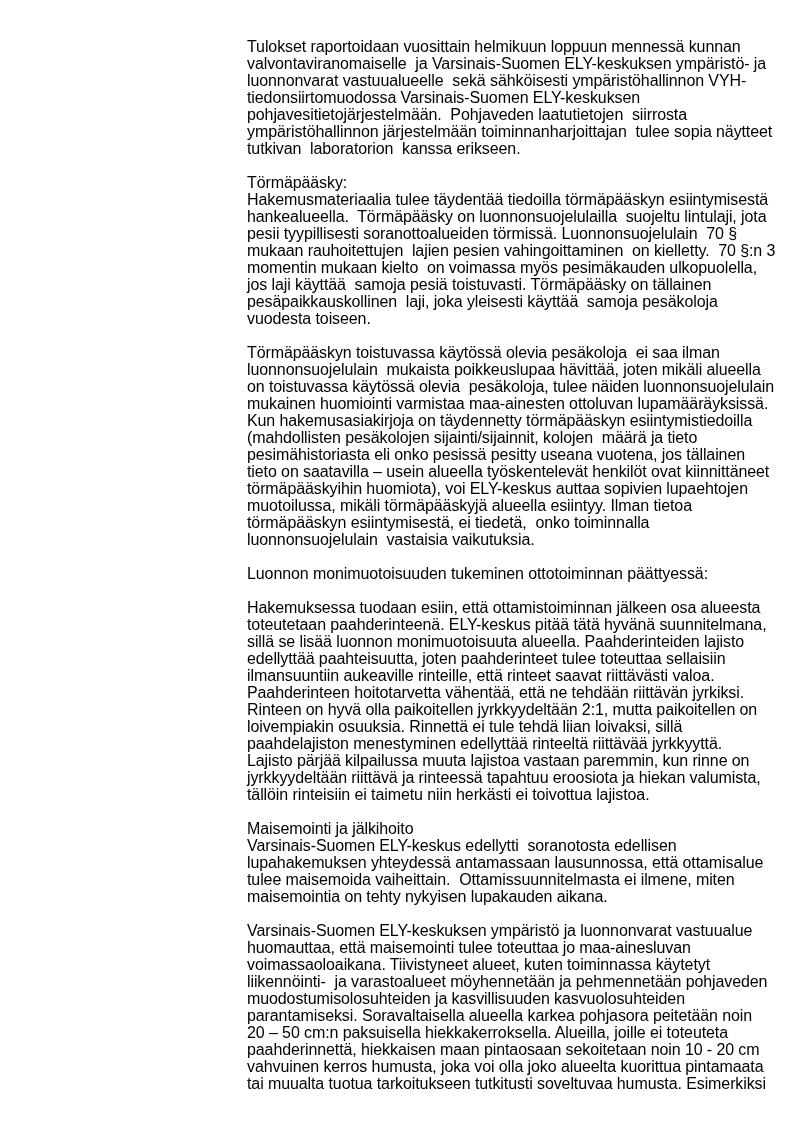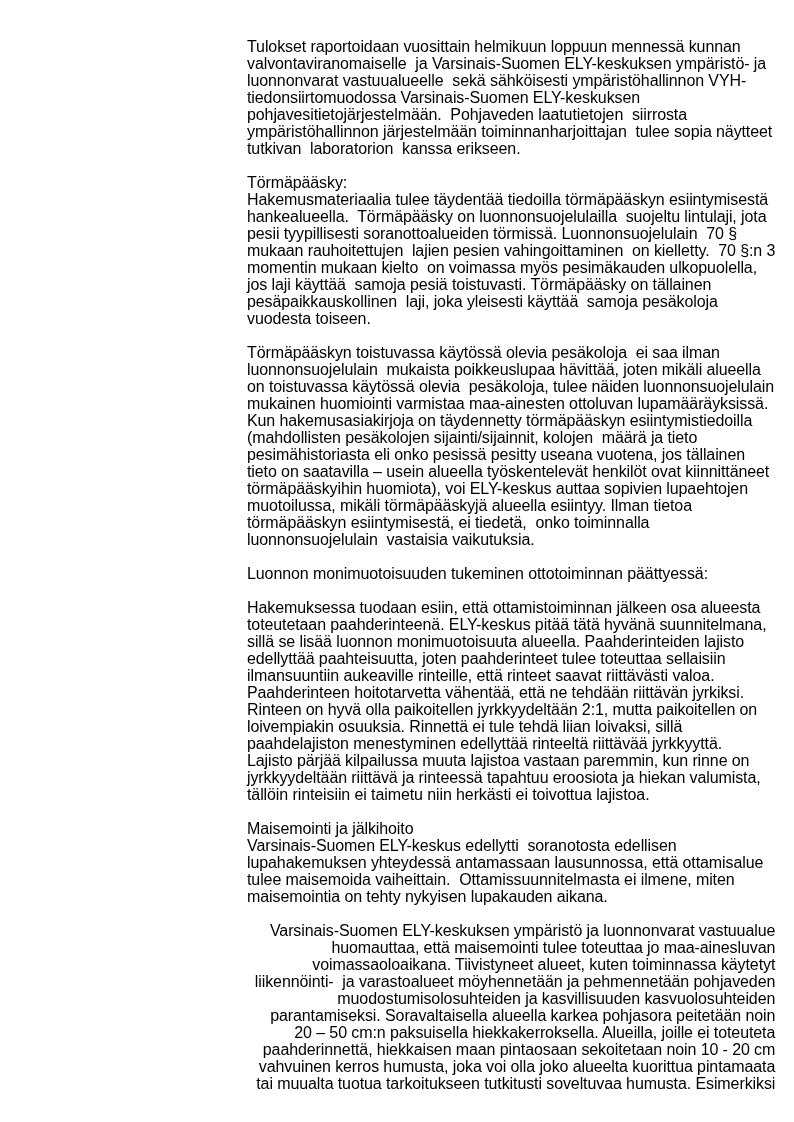--- a/index.html
+++ b/index.html
@@ -20,21 +20,21 @@
     position: absolute;
     left: 247px;
     top: 38px;
     font-size: 16px;
     line-height: 17px;
     letter-spacing: -0.1px;
     color: #000000;
     white-space: pre;
   }
   .paragraph { margin: 0 0 17px 0; }
-  .paragraph:last-child { margin-bottom: 4px; text-align: right; }
+  .paragraph:last-child { margin-bottom: 4px; }
   .line { height: 17px; }
 </style>
 </head>
 <body>
 
 <div class="page">
   <div class="text-column"><div class="paragraph"><div class="line">Tulokset raportoidaan vuosittain helmikuun loppuun mennessä kunnan</div><div class="line">valvontaviranomaiselle  ja Varsinais-Suomen ELY-keskuksen ympäristö- ja</div><div class="line">luonnonvarat vastuualueelle  sekä sähköisesti ympäristöhallinnon VYH-</div><div class="line">tiedonsiirtomuodossa Varsinais-Suomen ELY-keskuksen</div><div class="line">pohjavesitietojärjestelmään.  Pohjaveden laatutietojen  siirrosta</div><div class="line">ympäristöhallinnon järjestelmään toiminnanharjoittajan  tulee sopia näytteet</div><div class="line">tutkivan  laboratorion  kanssa erikseen.</div></div><div class="paragraph"><div class="line">Törmäpääsky:</div><div class="line">Hakemusmateriaalia tulee täydentää tiedoilla törmäpääskyn esiintymisestä</div><div class="line">hankealueella.  Törmäpääsky on luonnonsuojelulailla  suojeltu lintulaji, jota</div><div class="line">pesii tyypillisesti soranottoalueiden törmissä. Luonnonsuojelulain  70 §</div><div class="line">mukaan rauhoitettujen  lajien pesien vahingoittaminen  on kielletty.  70 §:n 3</div><div class="line">momentin mukaan kielto  on voimassa myös pesimäkauden ulkopuolella,</div><div class="line">jos laji käyttää  samoja pesiä toistuvasti. Törmäpääsky on tällainen</div><div class="line">pesäpaikkauskollinen  laji, joka yleisesti käyttää  samoja pesäkoloja</div><div class="line">vuodesta toiseen.</div></div><div class="paragraph"><div class="line">Törmäpääskyn toistuvassa käytössä olevia pesäkoloja  ei saa ilman</div><div class="line">luonnonsuojelulain  mukaista poikkeuslupaa hävittää, joten mikäli alueella</div><div class="line">on toistuvassa käytössä olevia  pesäkoloja, tulee näiden luonnonsuojelulain</div><div class="line">mukainen huomiointi varmistaa maa-ainesten ottoluvan lupamääräyksissä.</div><div class="line">Kun hakemusasiakirjoja on täydennetty törmäpääskyn esiintymistiedoilla</div><div class="line">(mahdollisten pesäkolojen sijainti/sijainnit, kolojen  määrä ja tieto</div><div class="line">pesimähistoriasta eli onko pesissä pesitty useana vuotena, jos tällainen</div><div class="line">tieto on saatavilla – usein alueella työskentelevät henkilöt ovat kiinnittäneet</div><div class="line">törmäpääskyihin huomiota), voi ELY-keskus auttaa sopivien lupaehtojen</div><div class="line">muotoilussa, mikäli törmäpääskyjä alueella esiintyy. Ilman tietoa</div><div class="line">törmäpääskyn esiintymisestä, ei tiedetä,  onko toiminnalla</div><div class="line">luonnonsuojelulain  vastaisia vaikutuksia.</div></div><div class="paragraph"><div class="line">Luonnon monimuotoisuuden tukeminen ottotoiminnan päättyessä:</div></div><div class="paragraph"><div class="line">Hakemuksessa tuodaan esiin, että ottamistoiminnan jälkeen osa alueesta</div><div class="line">toteutetaan paahderinteenä. ELY-keskus pitää tätä hyvänä suunnitelmana,</div><div class="line">sillä se lisää luonnon monimuotoisuuta alueella. Paahderinteiden lajisto</div><div class="line">edellyttää paahteisuutta, joten paahderinteet tulee toteuttaa sellaisiin</div><div class="line">ilmansuuntiin aukeaville rinteille, että rinteet saavat riittävästi valoa.</div><div class="line">Paahderinteen hoitotarvetta vähentää, että ne tehdään riittävän jyrkiksi.</div><div class="line">Rinteen on hyvä olla paikoitellen jyrkkyydeltään 2:1, mutta paikoitellen on</div><div class="line">loivempiakin osuuksia. Rinnettä ei tule tehdä liian loivaksi, sillä</div><div class="line">paahdelajiston menestyminen edellyttää rinteeltä riittävää jyrkkyyttä.</div><div class="line">Lajisto pärjää kilpailussa muuta lajistoa vastaan paremmin, kun rinne on</div><div class="line">jyrkkyydeltään riittävä ja rinteessä tapahtuu eroosiota ja hiekan valumista,</div><div class="line">tällöin rinteisiin ei taimetu niin herkästi ei toivottua lajistoa.</div></div><div class="paragraph"><div class="line">Maisemointi ja jälkihoito</div><div class="line">Varsinais-Suomen ELY-keskus edellytti  soranotosta edellisen</div><div class="line">lupahakemuksen yhteydessä antamassaan lausunnossa, että ottamisalue</div><div class="line">tulee maisemoida vaiheittain.  Ottamissuunnitelmasta ei ilmene, miten</div><div class="line">maisemointia on tehty nykyisen lupakauden aikana.</div></div><div class="paragraph"><div class="line">Varsinais-Suomen ELY-keskuksen ympäristö ja luonnonvarat vastuualue</div><div class="line">huomauttaa, että maisemointi tulee toteuttaa jo maa-ainesluvan</div><div class="line">voimassaoloaikana. Tiivistyneet alueet, kuten toiminnassa käytetyt</div><div class="line">liikennöinti-  ja varastoalueet möyhennetään ja pehmennetään pohjaveden</div><div class="line">muodostumisolosuhteiden ja kasvillisuuden kasvuolosuhteiden</div><div class="line">parantamiseksi. Soravaltaisella alueella karkea pohjasora peitetään noin</div><div class="line">20 – 50 cm:n paksuisella hiekkakerroksella. Alueilla, joille ei toteuteta</div><div class="line">paahderinnettä, hiekkaisen maan pintaosaan sekoitetaan noin 10 - 20 cm</div><div class="line">vahvuinen kerros humusta, joka voi olla joko alueelta kuorittua pintamaata</div><div class="line">tai muualta tuotua tarkoitukseen tutkitusti soveltuvaa humusta. Esimerkiksi</div></div></div>
 </div>
 
 </body></html>

